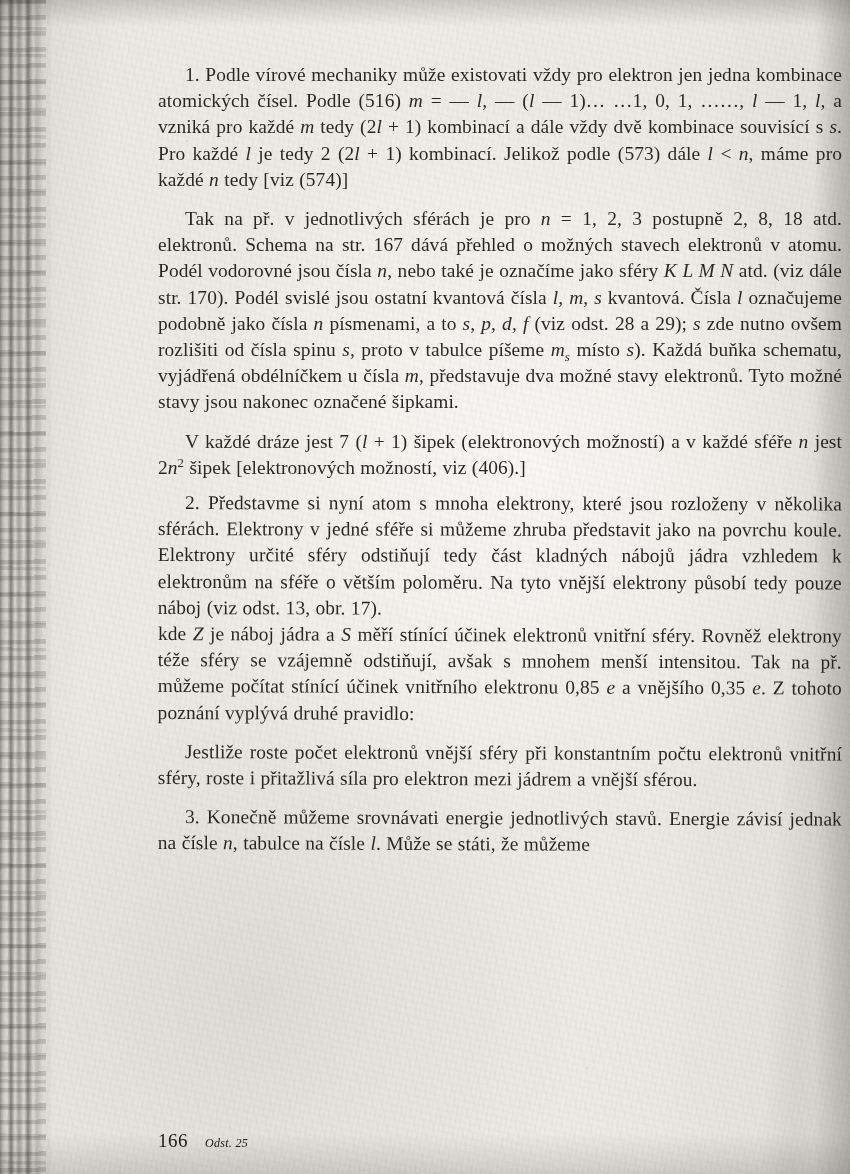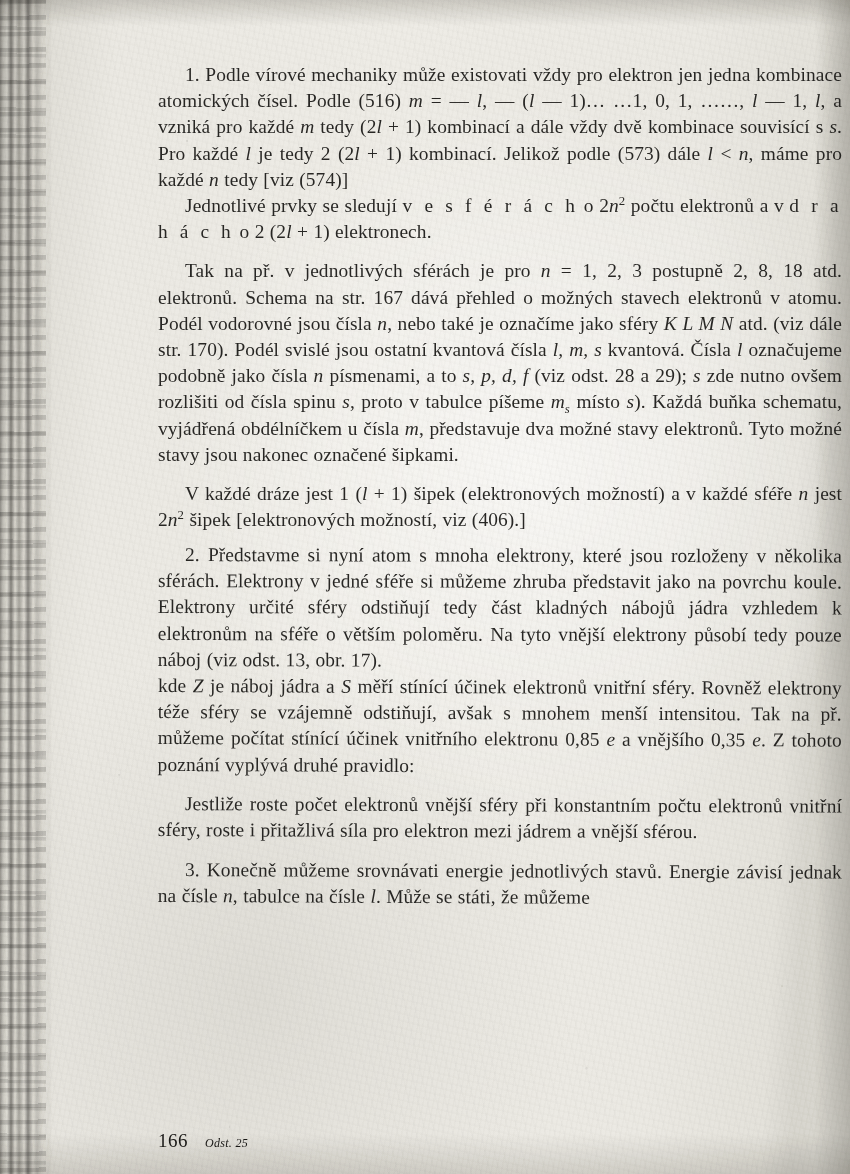--- a/index.html
+++ b/index.html
@@ -217,25 +217,24 @@
   <div class="right-shadow"></div>
   <div class="binding"></div>
   <div class="binding-mottle"></div>
 
   <div class="text-block">
 
     <p class="para indent ink-fade"><span>1. Podle vírové mechaniky může existovati vždy pro elektron jen jedna kombinace atomických čísel. Podle (516) </span><i>m</i><span> = — </span><i>l</i><span>, — (</span><i>l</i><span> — 1)… …1, 0, 1, ……, </span><i>l</i><span> — 1, </span><i>l</i><span>, a vzniká pro každé </span><i>m</i><span> tedy (2</span><i>l</i><span> + 1) kombinací a dále vždy dvě kombinace souvisící s </span><i>s</i><span>. Pro každé </span><i>l</i><span> je tedy 2 (2</span><i>l</i><span> + 1) kombinací. Jelikož podle (573) dále </span><i>l</i><span> &lt; </span><i>n</i><span>, máme pro každé </span><i>n</i><span> tedy [viz (574)]</span></p>
 
 
 
-    <p class="para indent ink-fade"><span>Jednotlivé prvky se sledují </span><span class="spaced">v e   s f é r á c h</span><span> o 2</span><i>n</i><sup class="sup rm">2</sup><span> počtu elektronů a v </span><span class="spaced">d r a h á c h</span><span> o 2 (2</span><i>l</i><span> + 1) elektronech.</span></p>
 
     <p class="para indent gap-md ink-fade"><span>Tak na př. v jednotlivých sférách je pro </span><i>n</i><span> = 1, 2, 3 postupně 2, 8, 18 atd. elektronů. Schema na str. 167 dává přehled o možných stavech elektronů v atomu. Podél vodorovné jsou čísla </span><i>n</i><span>, nebo také je označíme jako sféry </span><i>K L M N</i><span> atd. (viz dále str. 170). Podél svislé jsou ostatní kvantová čísla </span><i>l, m, s</i><span> kvantová. Čísla </span><i>l</i><span> označujeme podobně jako čísla </span><i>n</i><span> písmenami, a to </span><i>s, p, d, f</i><span> (viz odst. 28 a 29); </span><i>s</i><span> zde nutno ovšem rozlišiti od čísla spinu </span><i>s</i><span>, proto v tabulce píšeme </span><i>m</i><sub class="sub it">s</sub><span> místo </span><i>s</i><span>). Každá buňka schematu, vyjádřená obdélníčkem u čísla </span><i>m</i><span>, představuje dva možné stavy elektronů. Tyto možné stavy jsou nakonec označené šipkami.</span></p>
 
-    <p class="para indent gap-md ink-fade"><span>V každé dráze jest 1 (</span><i>l</i><span> + 1) šipek (elektronových možností) a v každé sféře </span><i>n</i><span> jest 2</span><i>n</i><sup class="sup rm">2</sup><span> šipek [elektronových možností, viz (406).]</span></p>
+    <p class="para indent gap-md ink-fade"><span>V každé dráze jest 7 (</span><i>l</i><span> + 1) šipek (elektronových možností) a v každé sféře </span><i>n</i><span> jest 2</span><i>n</i><sup class="sup rm">2</sup><span> šipek [elektronových možností, viz (406).]</span></p>
 
     <p class="para indent gap-sm ink-fade skew-mid">2. Představme si nyní atom s mnoha elektrony, které jsou rozloženy v několika sférách. Elektrony v jedné sféře si můžeme zhruba představit jako na povrchu koule. Elektrony určité sféry odstiňují tedy část kladných nábojů jádra vzhledem k elektronům na sféře o větším poloměru. Na tyto vnější elektrony působí tedy pouze náboj (viz odst. 13, obr. 17).</p>
 
 
     <p class="para ink-fade skew-low"><span>kde </span><i>Z</i><span> je náboj jádra a </span><i>S</i><span> měří stínící účinek elektronů vnitřní sféry. Rovněž elektrony téže sféry se vzájemně odstiňují, avšak s mnohem menší intensitou. Tak na př. můžeme počítat stínící účinek vnitřního elektronu 0,85 </span><i>e</i><span> a vnějšího 0,35 </span><i>e</i><span>. Z tohoto poznání vyplývá druhé pravidlo:</span></p>
 
     <p class="para indent gap-md ink-fade skew-low">Jestliže roste počet elektronů vnější sféry při konstantním počtu elektronů vnitřní sféry, roste i přitažlivá síla pro elektron mezi jádrem a vnější sférou.</p>
 
     <p class="para indent gap-md ink-fade skew-low"><span>3. Konečně můžeme srovnávati energie jednotlivých stavů. Energie závisí jednak na čísle </span><i>n</i><span>, tabulce na čísle </span><i>l</i><span>. Může se státi, že můžeme</span></p>
 

